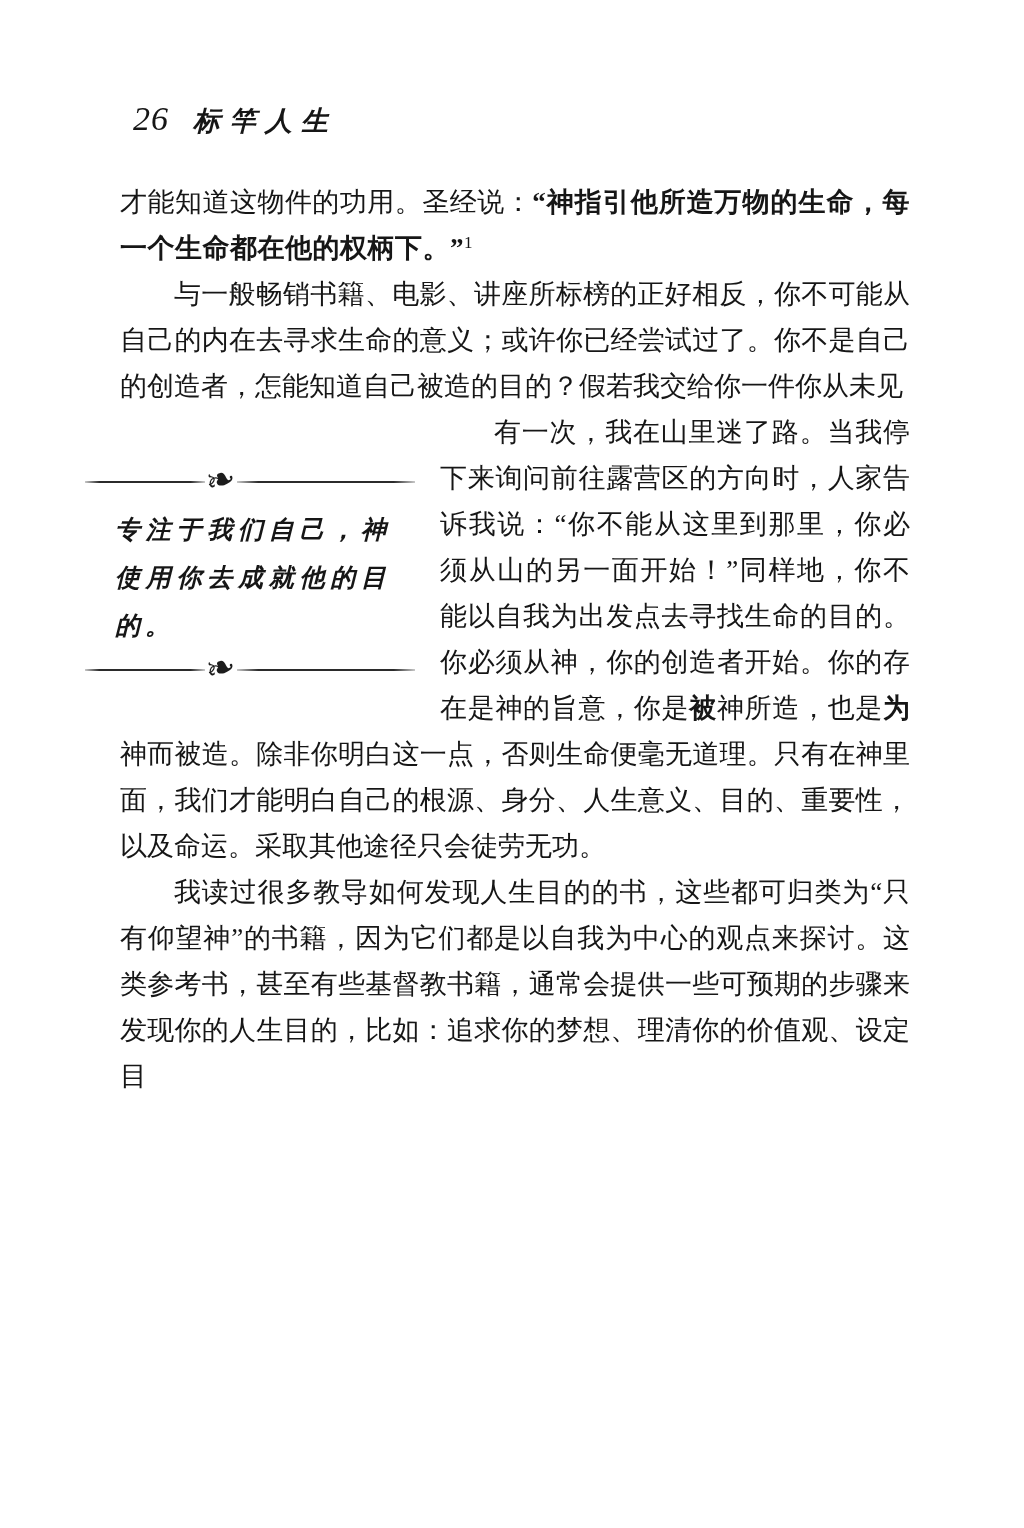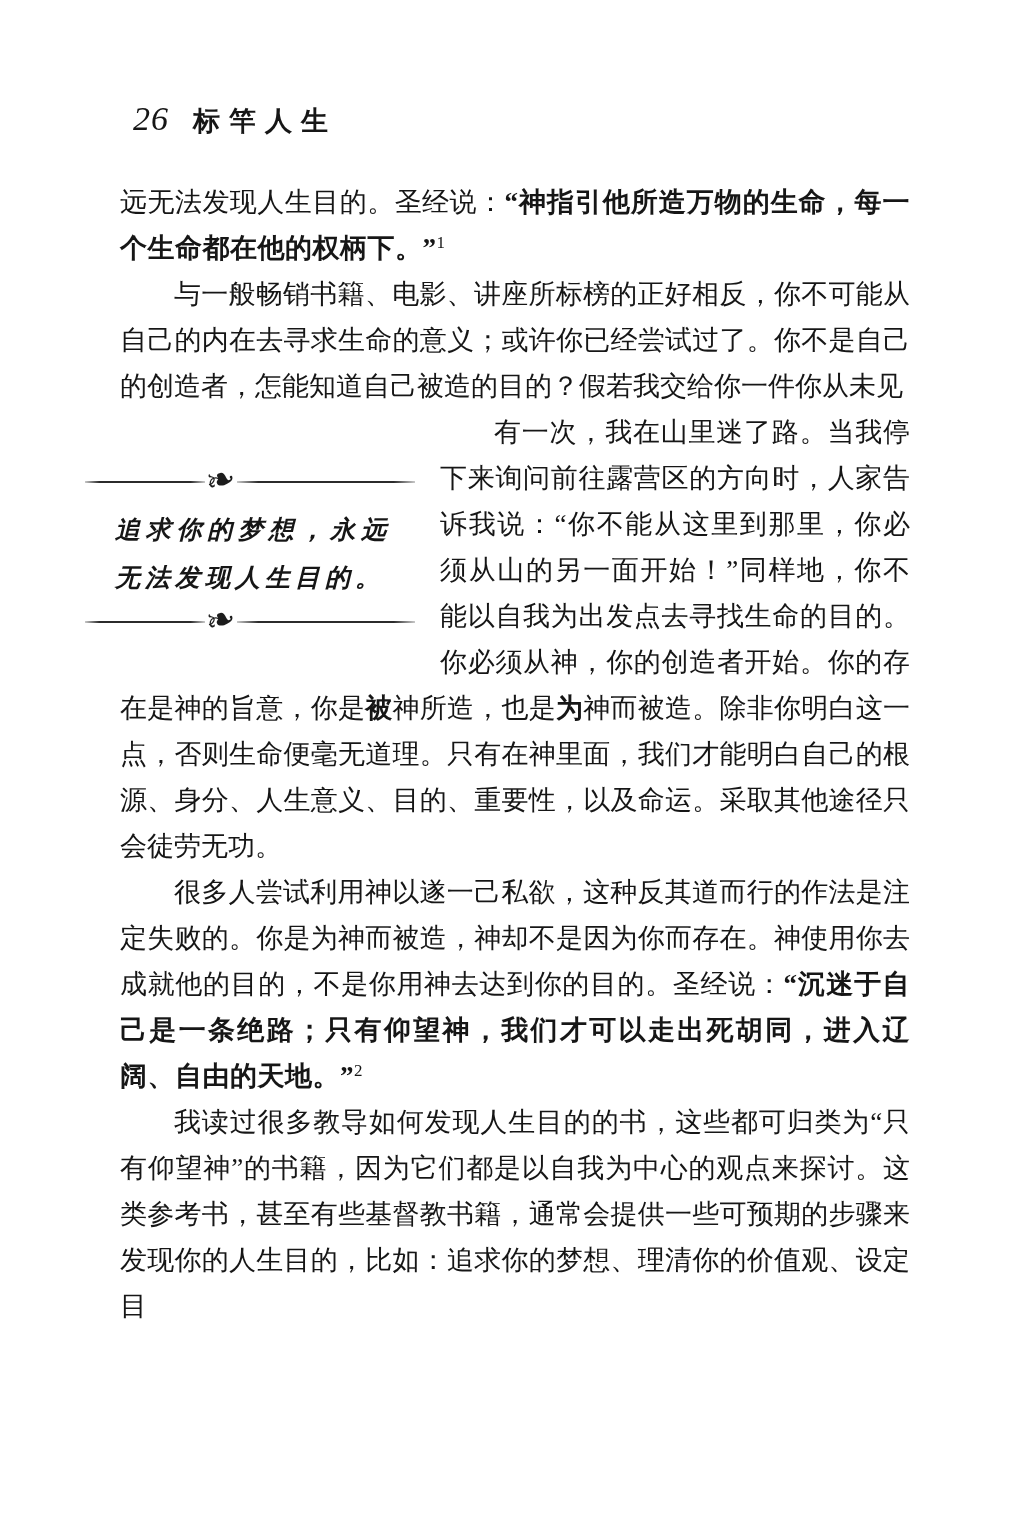--- a/index.html
+++ b/index.html
@@ -24,20 +24,21 @@
   }
   .page-number {
     font-style: italic;
     font-size: 34px;
     letter-spacing: 1px;
   }
   .book-title {
     margin-left: 24px;
     font-size: 27px;
     font-weight: 700;
+    font-style: italic;
     letter-spacing: 9px;
   }
 
   
   .body-text {
     position: absolute;
     top: 179px;
     left: 120px;
     width: 790px;
     font-size: 27px;
@@ -109,37 +110,36 @@
 
 <div class="page">
 
   <header class="running-head">
     <span class="page-number">26</span>
     <span class="book-title">标竿人生</span>
   </header>
 
   <main class="body-text">
 
-    <p class="para first-line-flush"><span>远无法发现人生目的。圣经说：</span><span class="scripture">“神指引他所造万物的生命，每一个生命都在他的权柄下。”</span><sup class="footnote-ref">1</sup></p>
+    <p class="para first-line-flush"><span>才能知道这物件的功用。圣经说：</span><span class="scripture">“神指引他所造万物的生命，每一个生命都在他的权柄下。”</span><sup class="footnote-ref">1</sup></p>
 
     <p class="para"><span>与一般畅销书籍、电影、讲座所标榜的正好相反，你不可能从自己的内在去寻求生命的意义；或许你已经尝试过了。你不是自己的创造者，怎能知道自己被造的目的？假若我交给你一件你从未见</span><span class="pullquote">
           <span class="flourish">
             <span class="rule short"></span>
             <span class="leaf-ornament">❧</span>
             <span class="rule"></span>
           </span>
-          <span class="pq-text">追求你的梦想，永远无法发现人生目的。</span>
+          <span class="pq-text">专注于我们自己，神使用你去成就他的目的。</span>
           <span class="flourish">
             <span class="rule short"></span>
             <span class="leaf-ornament">❧</span>
             <span class="rule"></span>
           </span>
         </span></p>
 
     <p class="para"><span>有一次，我在山里迷了路。当我停下来询问前往露营区的方向时，人家告诉我说：“你不能从这里到那里，你必须从山的另一面开始！”同样地，你不能以自我为出发点去寻找生命的目的。你必须从神，你的创造者开始。你的存在是神的旨意，你是</span><span class="emph">被</span><span>神所造，也是</span><span class="emph">为</span><span>神而被造。除非你明白这一点，否则生命便毫无道理。只有在神里面，我们才能明白自己的根源、身分、人生意义、目的、重要性，以及命运。采取其他途径只会徒劳无功。</span></p>
 
-    <p class="para"><span>很多人尝试利用神以遂一己私欲，这种反其道而行的作法是注定失败的。你是为神而被造，神却不是因为你而存在。神使用你去成就他的目的，不是你用神去达到你的目的。圣经说：</span><span class="scripture">“沉迷于自己是一条绝路；只有仰望神，我们才可以走出死胡同，进入辽阔、自由的天地。”</span><sup class="footnote-ref">2</sup></p>
 
     <p class="para"><span>我读过很多教导如何发现人生目的的书，这些都可归类为“只有仰望神”的书籍，因为它们都是以自我为中心的观点来探讨。这类参考书，甚至有些基督教书籍，通常会提供一些可预期的步骤来发现你的人生目的，比如：追求你的梦想、理清你的价值观、设定目</span></p>
 
   </main>
 
 </div>
 
 </body></html>

